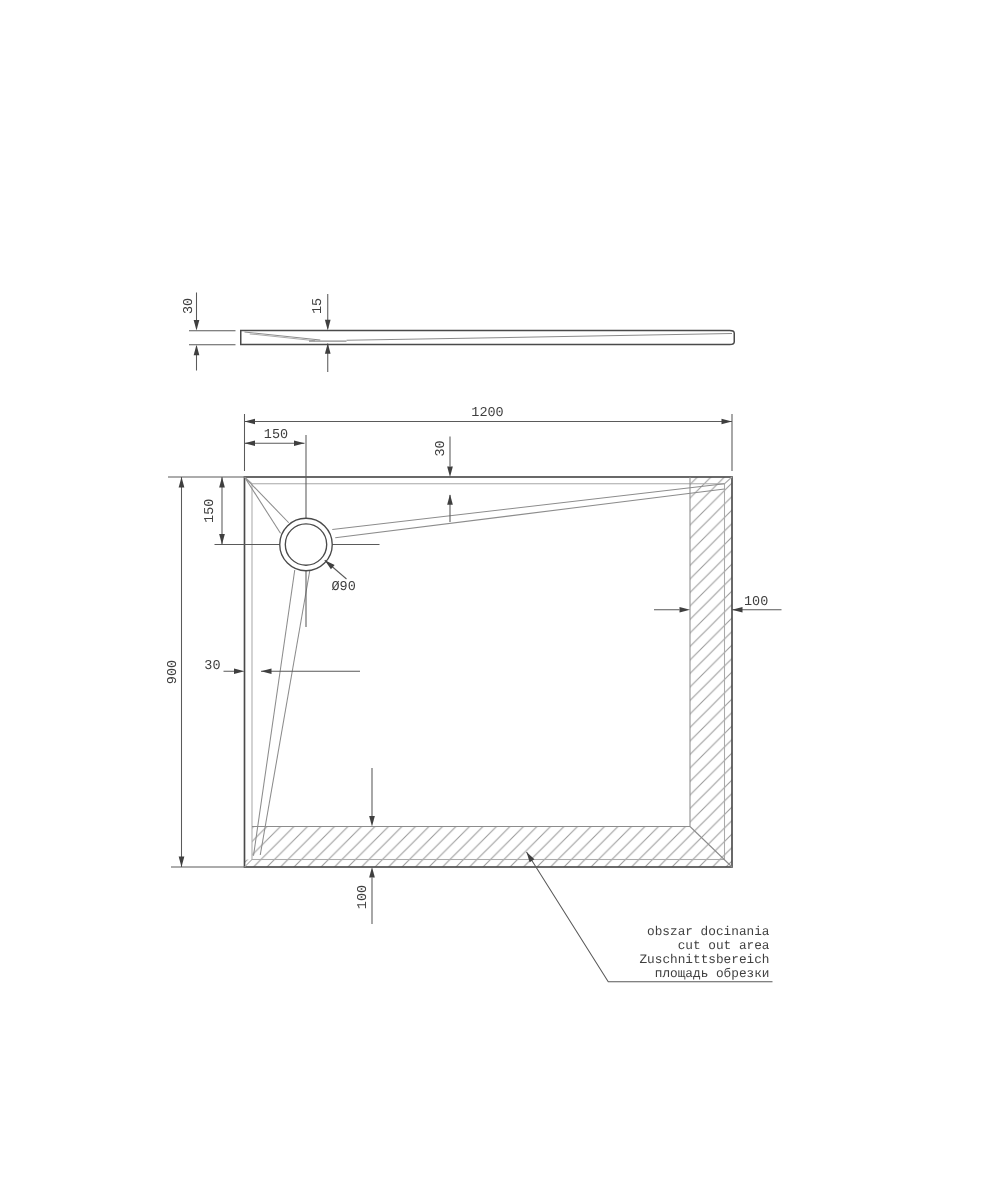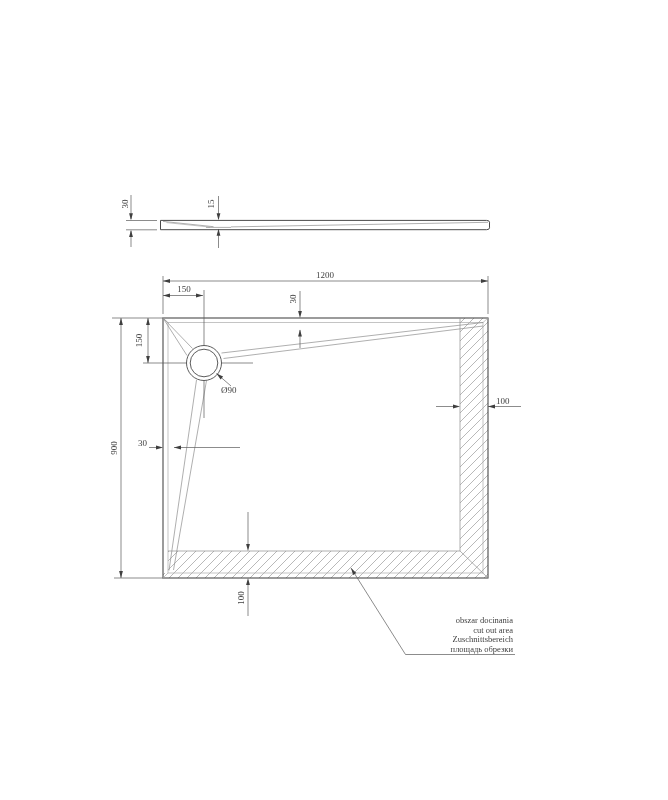--- a/index.html
+++ b/index.html
@@ -1,17 +1,17 @@
 <!DOCTYPE html>
 <html><head>
 <meta charset="utf-8">
 <style>
   html,body{margin:0;padding:0;background:#ffffff;}
   .page{position:relative;width:668px;height:800px;background:#fff;overflow:hidden;
-        font-family:Liberation Serif, serif;}
+        font-family:Liberation Mono, monospace;}
   svg{display:block;}
   .outline{stroke:#4a4a4a;stroke-width:1.1;fill:none;}
   .profile{stroke:#4a4a4a;stroke-width:1;fill:#fff;}
   .thin{stroke:#5a5a5a;stroke-width:0.7;fill:none;}
   .lighter{stroke:#8c8c8c;stroke-width:0.7;fill:none;}
   .light{stroke:#ababab;stroke-width:0.7;fill:none;}
   .arrow{fill:#3f3f3f;stroke:none;}
   .dimtext{font-size:9px;fill:#3f3f3f;}
   .notetext{font-size:8.5px;fill:#3f3f3f;}
 </style>

